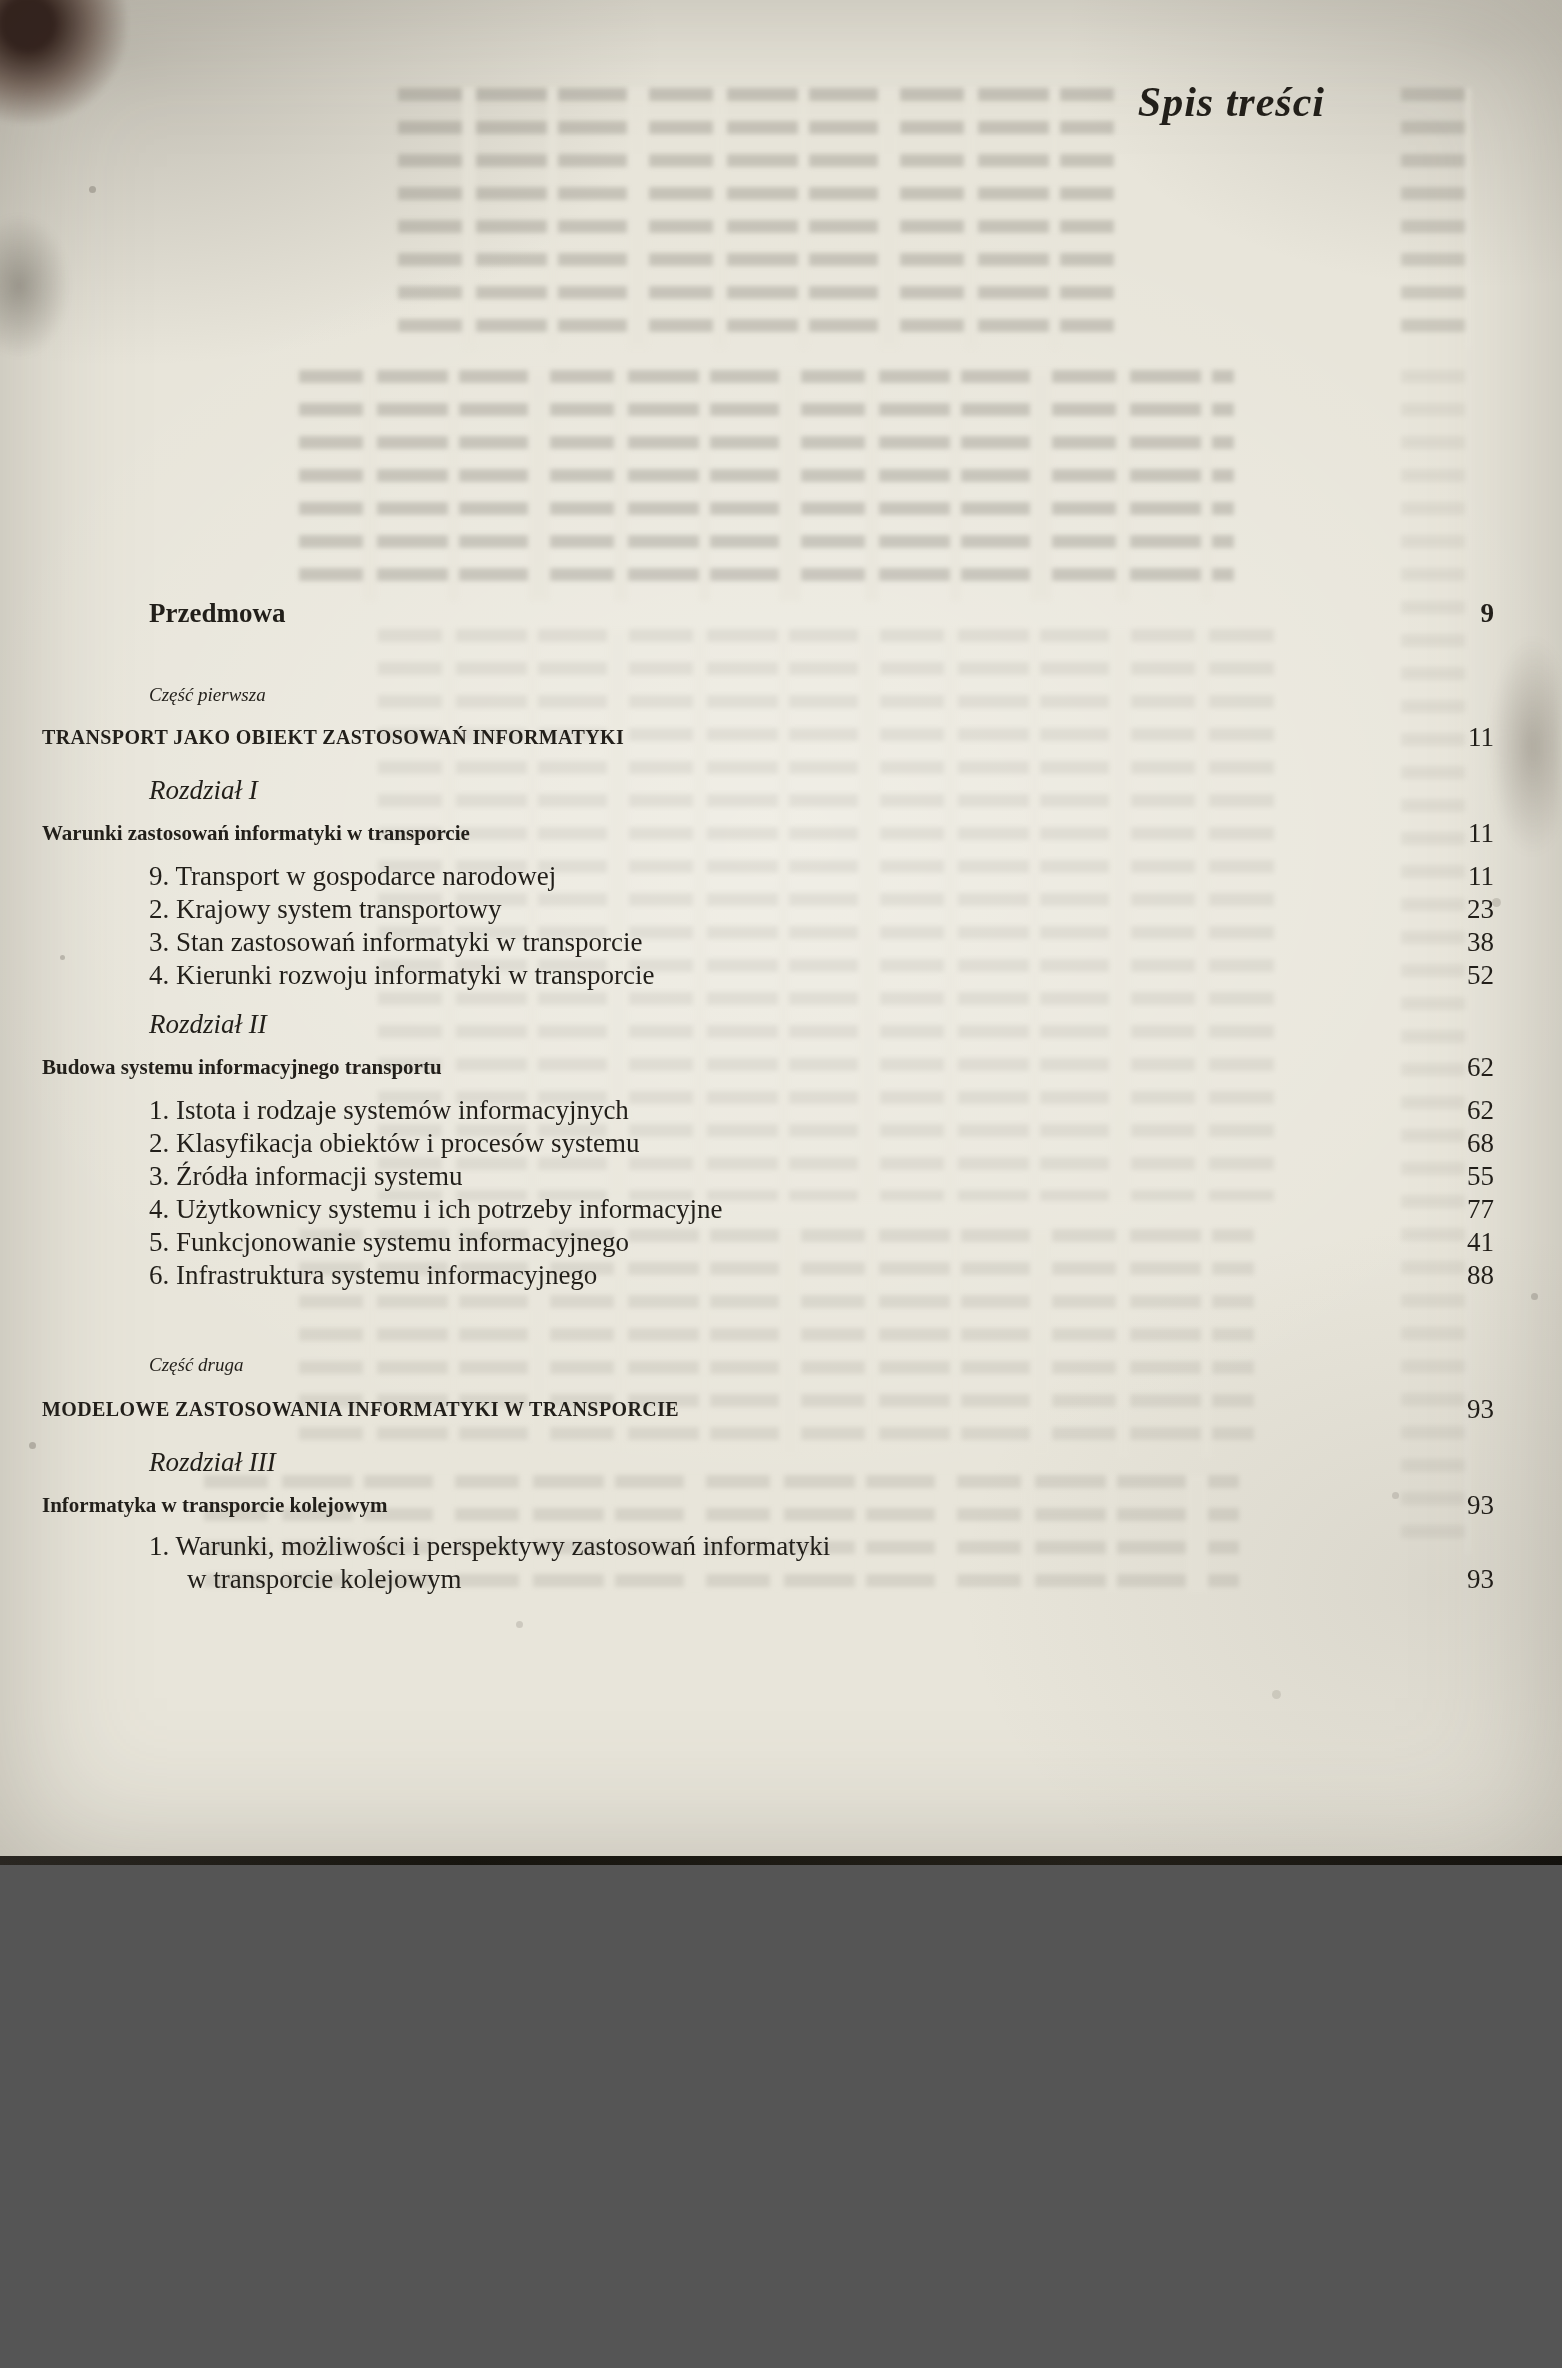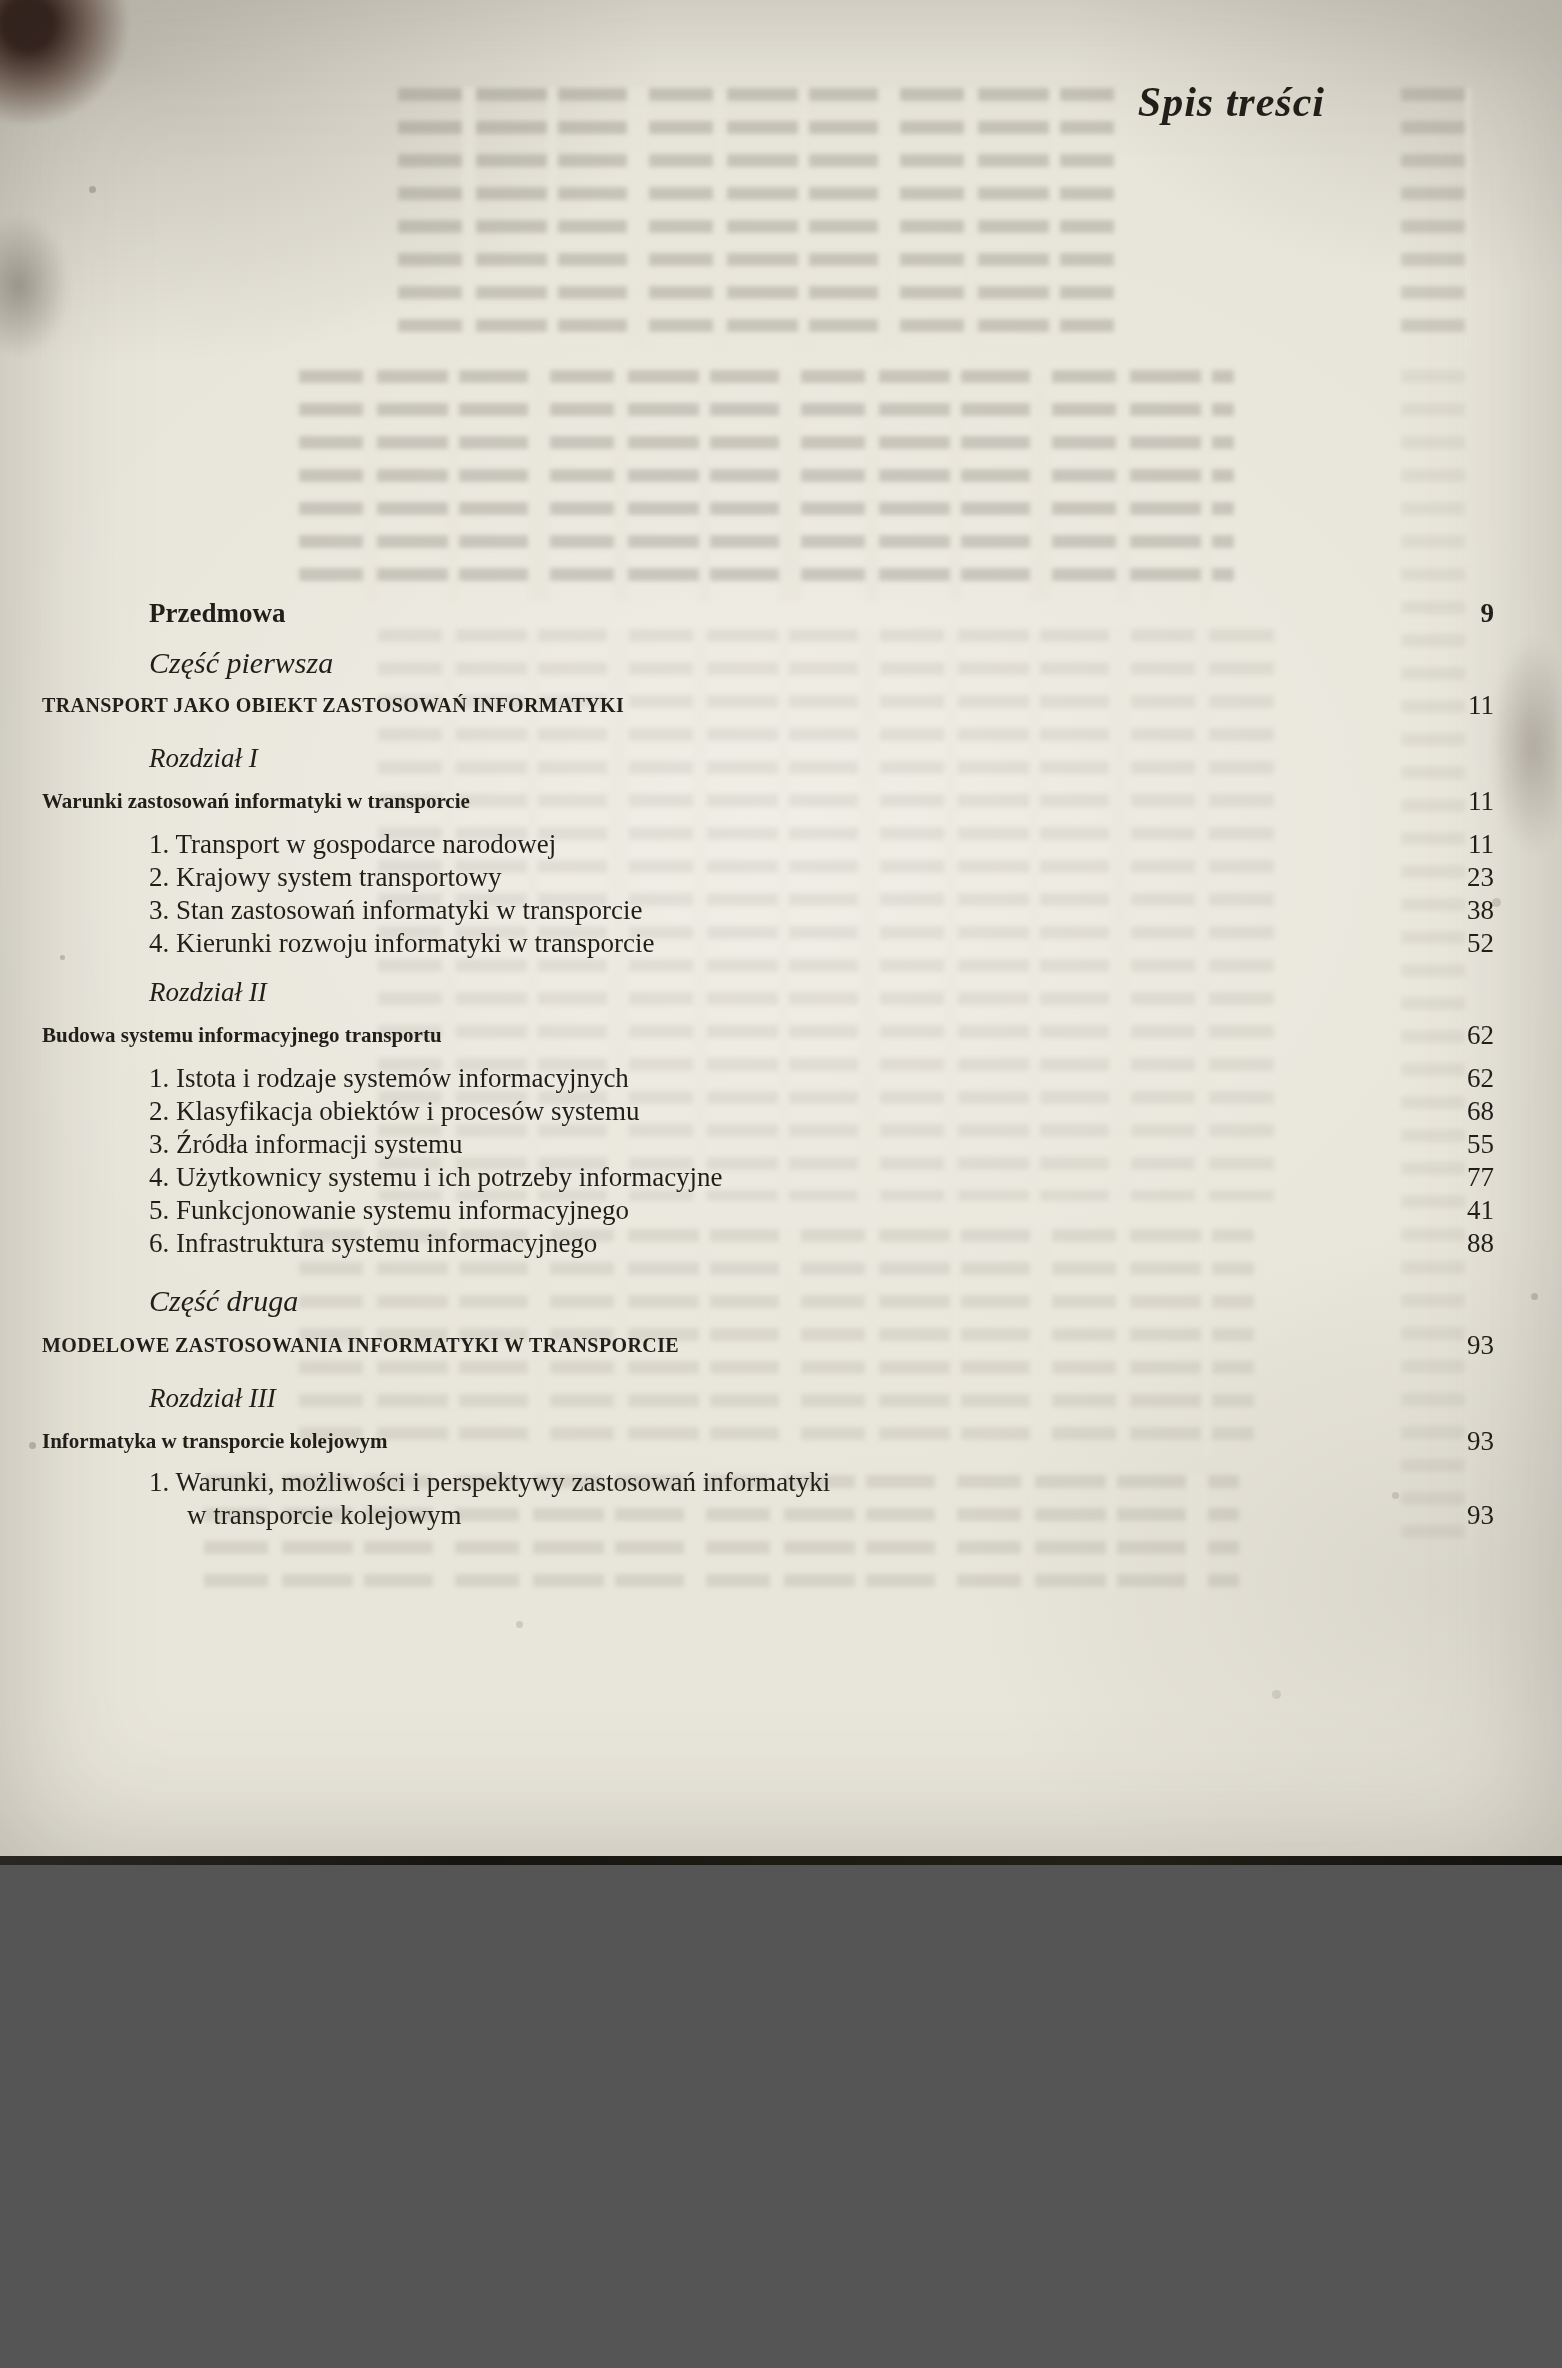--- a/index.html
+++ b/index.html
@@ -36,21 +36,21 @@
     font-size:27px;line-height:33px;
   }
   .row{display:flex;justify-content:space-between;align-items:flex-end;}
   .pg{flex:none;width:74px;text-align:right;white-space:nowrap;}
   .lbl{flex:1 1 auto;min-width:0;}
   .ind .lbl{margin-left:107px;}
   .b{font-weight:bold;gap:16px;}
   .i{font-style:italic;}
   .h .lbl{font-weight:bold;font-size:21px;}
   .caps .lbl{font-weight:bold;font-size:20px;letter-spacing:0.4px;}
-  .big-i .lbl{font-size:30px;}
+  .big-i .lbl{font-size:19px;margin-top:32px;}
   .hang .lbl{padding-left:38px;text-indent:-38px;}
   .hang .l1{display:block;}
   .hang .l2{display:block;text-indent:0;}
   .mt4{margin-top:0}.mt8{margin-top:8px}
   .mt10{margin-top:10px}.mt12{margin-top:12px}.mt16{margin-top:16px}
   .mt20{margin-top:20px}.mt24{margin-top:24px}
 
   
   .ghost{
     position:absolute;pointer-events:none;filter:blur(2.5px);
@@ -136,21 +136,21 @@
       <span class="lbl">Rozdział I</span>
       <span class="pg"></span>
     </div>
 
     <div class="row h mt10">
       <span class="lbl">Warunki zastosowań informatyki w transporcie</span>
       <span class="pg">11</span>
     </div>
 
     <div class="row ind hang mt10">
-      <span class="lbl">1. Transport w gospodarce narodowej</span>
+      <span class="lbl">9. Transport w gospodarce narodowej</span>
       <span class="pg">11</span>
     </div>
     <div class="row ind hang mt4">
       <span class="lbl">2. Krajowy system transportowy</span>
       <span class="pg">23</span>
     </div>
     <div class="row ind hang mt4">
       <span class="lbl">3. Stan zastosowań informatyki w transporcie</span>
       <span class="pg">38</span>
     </div>

